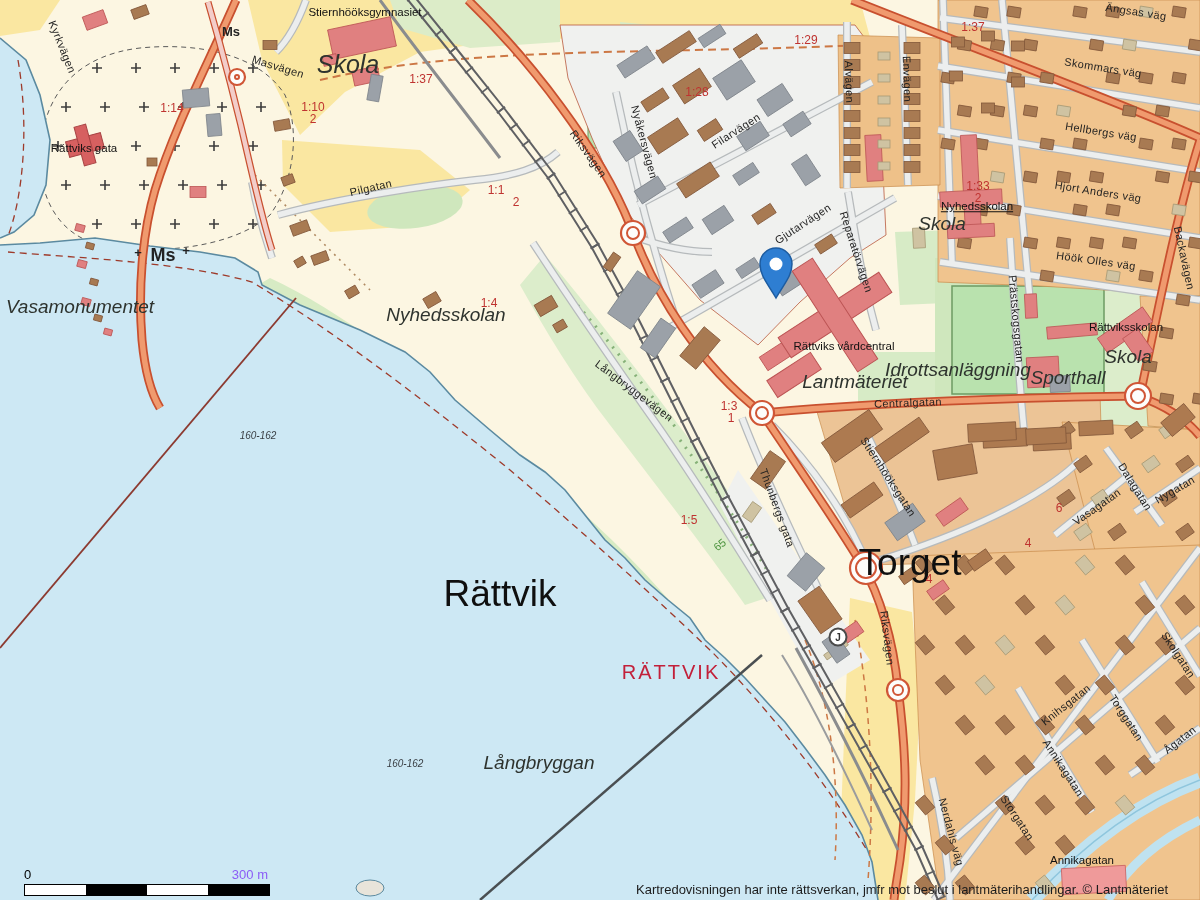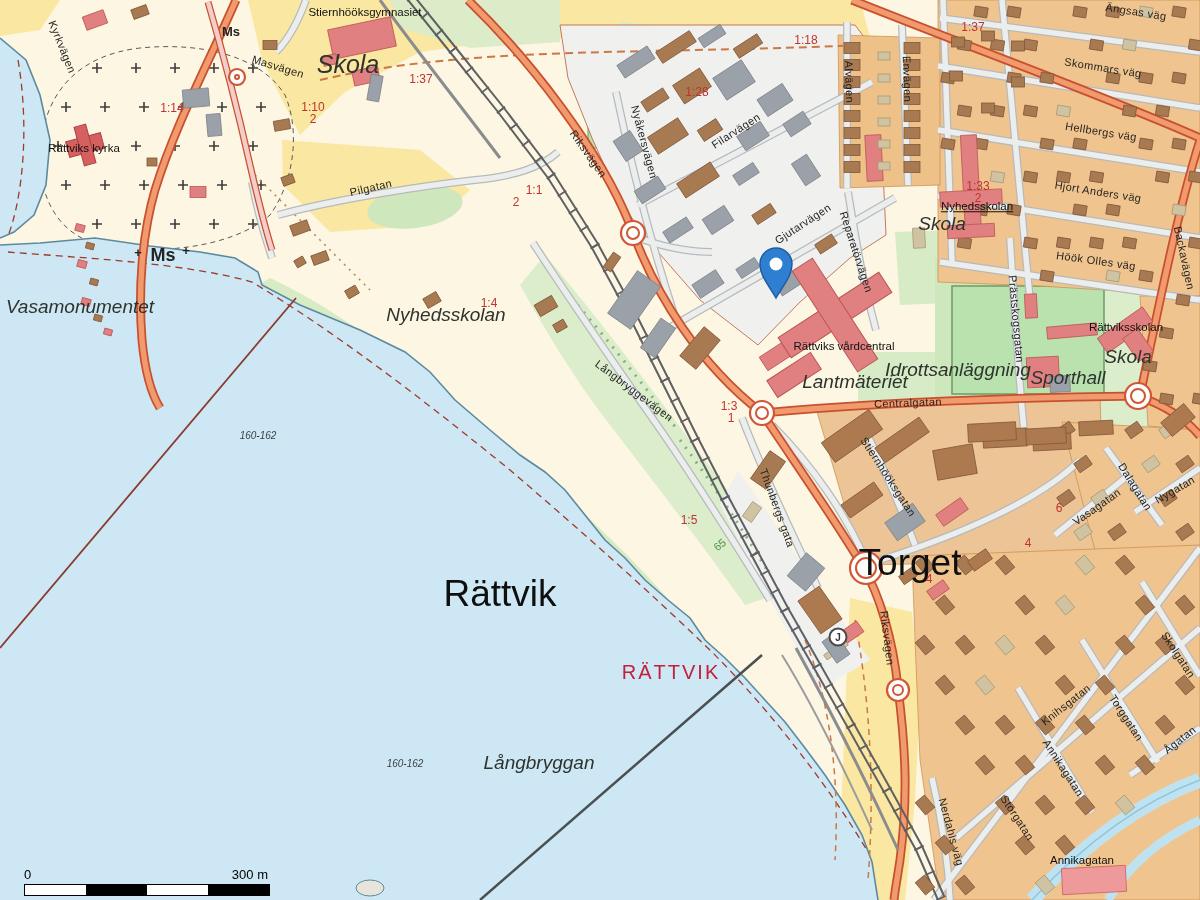--- a/index.html
+++ b/index.html
@@ -21,21 +21,21 @@
   .ms-lg{font-weight:bold;font-size:18px;color:#222;}
   .green-num{font-size:11px;color:#4e9440;}
   .station{width:15px;height:15px;border-radius:50%;border:2px solid #4a4a4a;background:#fff;
            font-weight:bold;font-size:10px;color:#333;display:flex;align-items:center;
            justify-content:center;}
   #scalebar{position:absolute;left:24px;top:884px;width:244px;height:10px;border:1px solid #000;
             background:#fff;display:flex;}
   #scalebar div{height:100%;flex:1;}
   .sb-b{background:#000;} .sb-w{background:#fff;}
   #sb-0{position:absolute;left:24px;top:867px;font-size:13px;color:#000;}
-  #sb-300{position:absolute;left:268px;top:867px;font-size:13px;color:#000000;transform:translateX(-100%);}
+  #sb-300{position:absolute;left:268px;top:867px;font-size:13px;color:#8b5cf6;transform:translateX(-100%);}
   #disclaimer{position:absolute;left:636px;top:882px;font-size:13px;color:#1c1c1c;white-space:nowrap;}
 </style>
 </head>
 <body>
 
 <div id="stage">
 <svg id="map-svg" width="1200" height="900" viewBox="0 0 1200 900">
 
   <rect x="0" y="0" width="1200" height="900" fill="#fcf6e2"></rect>
 
@@ -520,33 +520,33 @@
     <circle cx="776" cy="264" r="6.5" fill="#ffffff"></circle>
   </g>
 </svg>
 
 <div id="label-layer">
       <span class="lbl place" style="left: 365px; top: 13px; --r: 0deg;">Stiernhööksgymnasiet</span>
       <span class="lbl area-lg" style="left: 348px; top: 64px; --r: 0deg;">Skola</span>
       <span class="lbl ms" style="left: 231px; top: 31px; --r: 0deg;">Ms</span>
       <span class="lbl street" style="left: 278px; top: 67px; --r: 17deg;">Masvägen</span>
       <span class="lbl street" style="left: 62px; top: 47px; --r: 68deg;">Kyrkvägen</span>
-      <span class="lbl place" style="left: 84px; top: 149px; --r: 0deg;">Rättviks kyrka</span>
+      <span class="lbl place" style="left: 84px; top: 149px; --r: 0deg;">Rättviks gata</span>
       <span class="lbl parcel" style="left: 172px; top: 108px; --r: 0deg;">1:14</span>
       <span class="lbl parcel" style="left: 421px; top: 79px; --r: 0deg;">1:37</span>
       <span class="lbl parcel" style="left: 313px; top: 107px; --r: 0deg;">1:10</span>
       <span class="lbl parcel" style="left: 313px; top: 119px; --r: 0deg;">2</span>
-      <span class="lbl parcel" style="left: 534px; top: 190px; --r: 0deg;">1:1</span>
+      <span class="lbl parcel" style="left: 496px; top: 190px; --r: 0deg;">1:1</span>
       <span class="lbl parcel" style="left: 516px; top: 202px; --r: 0deg;">2</span>
       <span class="lbl street" style="left: 371px; top: 188px; --r: -13deg;">Pilgatan</span>
       <span class="lbl street" style="left: 588px; top: 154px; --r: 55deg;">Riksvägen</span>
       <span class="lbl street" style="left: 644px; top: 142px; --r: 75deg;">Nyåkersvägen</span>
       <span class="lbl street" style="left: 736px; top: 131px; --r: -33deg;">Filarvägen</span>
       <span class="lbl parcel" style="left: 697px; top: 92px; --r: 0deg;">1:28</span>
-      <span class="lbl parcel" style="left: 806px; top: 40px; --r: 0deg;">1:18</span>
+      <span class="lbl parcel" style="left: 806px; top: 40px; --r: 0deg;">1:29</span>
       <span class="lbl street" style="left: 803px; top: 224px; --r: -33deg;">Gjutarvägen</span>
       <span class="lbl street" style="left: 856px; top: 252px; --r: 72deg;">Reparatörvägen</span>
       <span class="lbl street" style="left: 849px; top: 82px; --r: 88deg;">Alvägen</span>
       <span class="lbl street" style="left: 907px; top: 79px; --r: 88deg;">Envägen</span>
       <span class="lbl parcel" style="left: 973px; top: 27px; --r: 0deg;">1:37</span>
       <span class="lbl street" style="left: 1136px; top: 12px; --r: 9deg;">Ängsas väg</span>
       <span class="lbl street" style="left: 1103px; top: 68px; --r: 9deg;">Skommars väg</span>
       <span class="lbl street" style="left: 1101px; top: 132px; --r: 9deg;">Hellbergs väg</span>
       <span class="lbl street" style="left: 1098px; top: 192px; --r: 9deg;">Hjort Anders väg</span>
       <span class="lbl street" style="left: 1096px; top: 261px; --r: 8deg;">Höök Olles väg</span>
@@ -601,13 +601,14 @@
     </div>
 
 <div id="scalebar">
   <div class="sb-w"></div>
       <div class="sb-b"></div>
       <div class="sb-w"></div>
       <div class="sb-b"></div>
 </div>
 <span id="sb-0">0</span>
 <span id="sb-300">300 m</span>
+<span id="disclaimer">Kartredovisningen har inte rättsverkan, jmfr mot beslut i lantmäterihandlingar. © Lantmäteriet</span>
 </div>
 
 </body></html>

